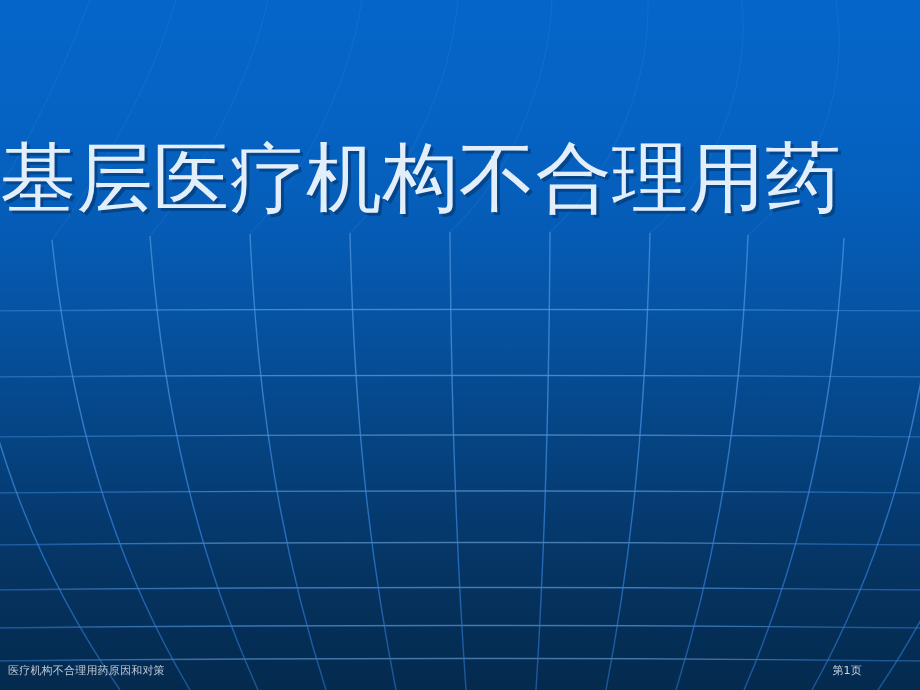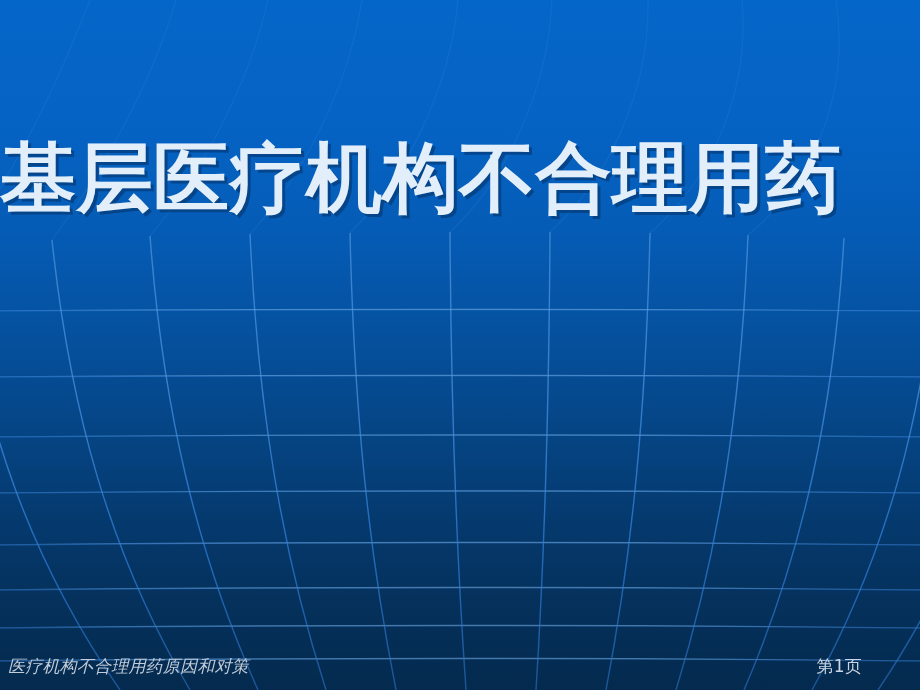--- a/index.html
+++ b/index.html
@@ -34,45 +34,44 @@
   .title-block {
     position: absolute;
     left: 0;
     top: 138px;
     width: 748px;
     text-align: center;
     line-height: 1.06;
     letter-spacing: 0.5px;
     color: #e2effb;
     font-family: "DejaVu Sans", "Liberation Sans", sans-serif;
-    font-weight: 700;
+    font-weight: 400;
     font-size: 76px;
     text-shadow: 3px 3px 0 rgba(3, 48, 99, 0.55);
     white-space: nowrap;
   }
   .title-line { display: block; }
   .title-line-2 { font-size: 76px; }
 
   
   .footer-left {
     position: absolute;
     left: 8px;
     bottom: 12px;
-    font-size: 17px;
+    font-size: 11px;
     color: #c2cbd8;
     font-family: "DejaVu Sans", "Liberation Sans", sans-serif;
     letter-spacing: 0.2px;
     white-space: nowrap;
-    font-style: italic;
   }
   .footer-right {
     position: absolute;
     right: 58px;
     bottom: 12px;
-    font-size: 17px;
+    font-size: 11px;
     color: #ccd5e1;
     font-family: "DejaVu Sans", "Liberation Sans", sans-serif;
     letter-spacing: 0.2px;
     white-space: nowrap;
   }
 </style>
 </head>
 <body>
 
 <div id="slide">

